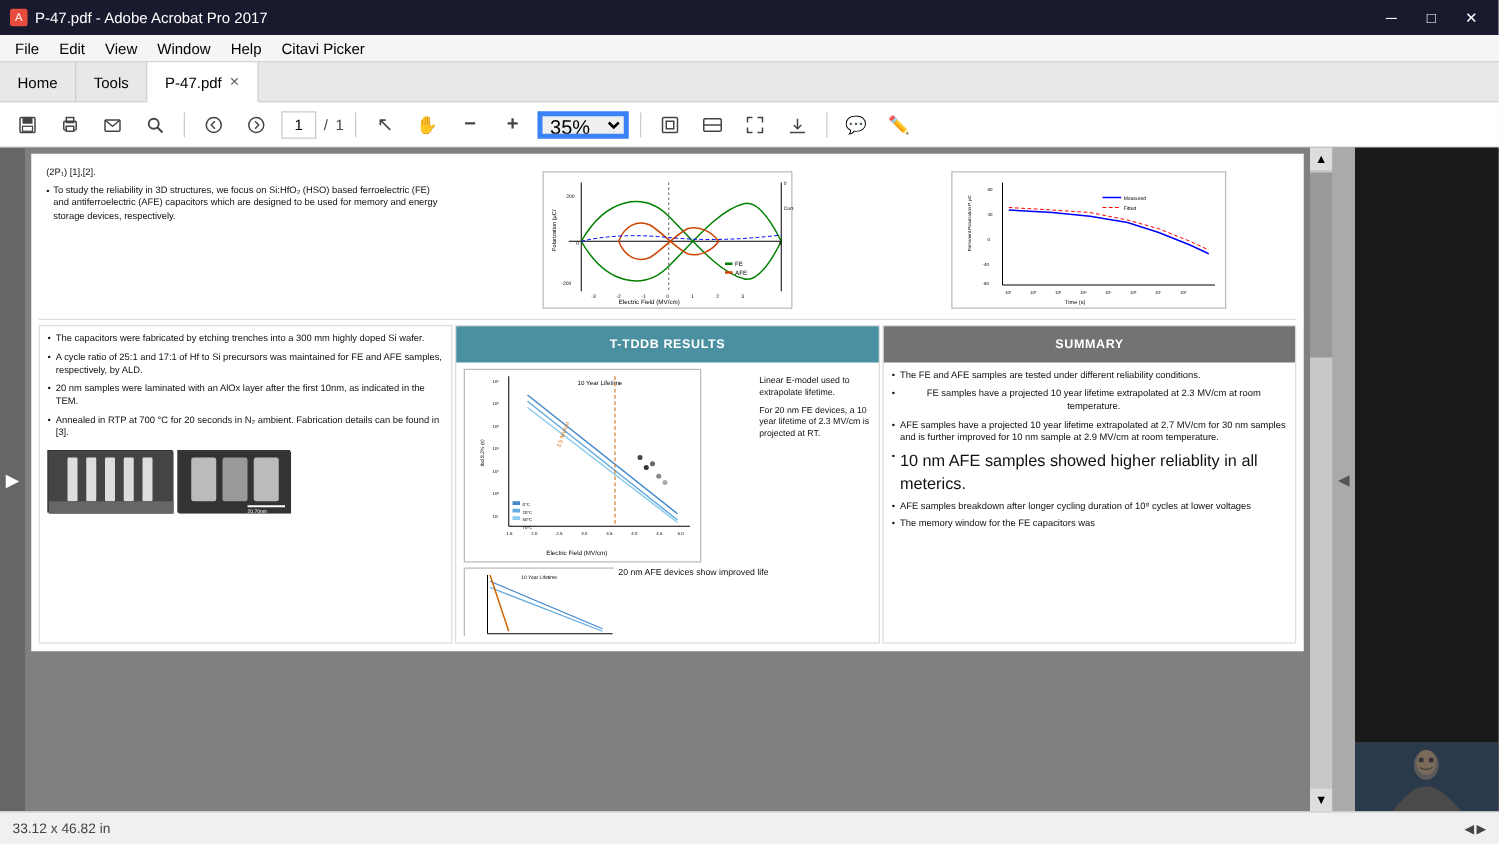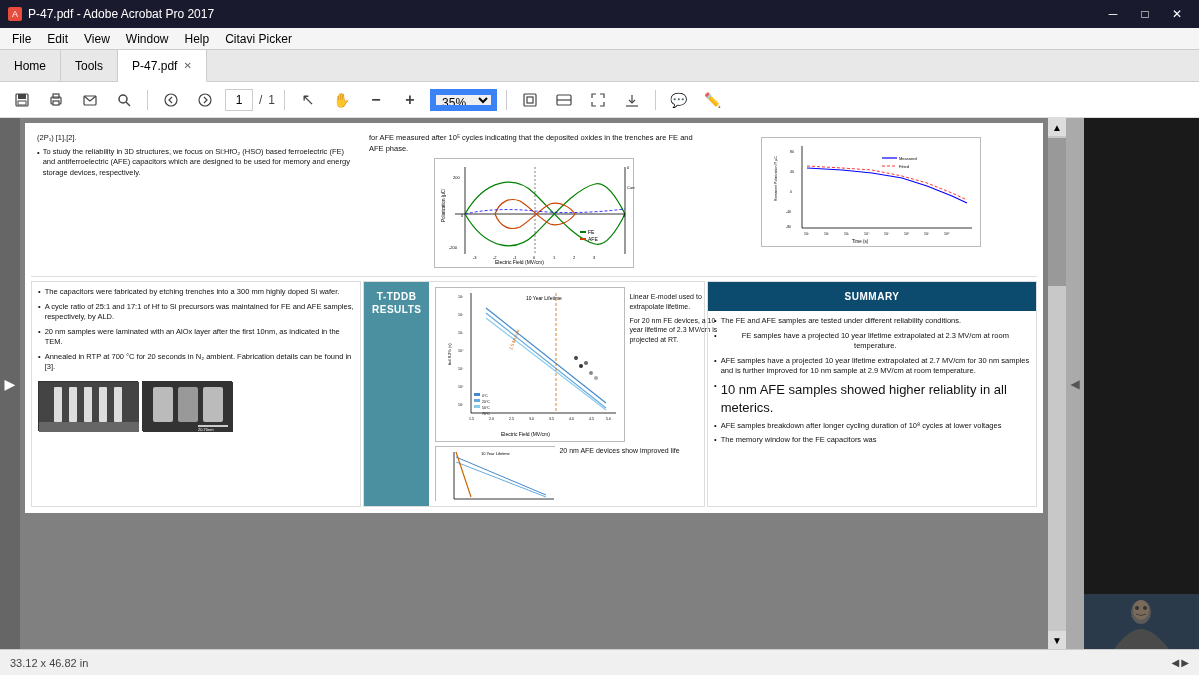--- a/index.html
+++ b/index.html
@@ -62,21 +62,21 @@
       font-size: 14px; color: #444;
       border-radius: 3px;
     }
     .toolbar-divider { width: 1px; height: 20px; background: #ccc; margin: 0 3px; }
     .page-input {
       width: 28px; height: 22px; text-align: center;
       border: 1px solid #ccc; font-size: 12px;
     }
     .page-sep { font-size: 12px; color: #444; }
     .zoom-select {
-      height: 22px; font-size: 12px; border: 6px solid #3b82f6;
+      height: 22px; font-size: 16px; border: 4px solid #3b82f6;
       padding: 0 2px;
     }
 
     
     .main-area {
       display: flex;
       height: calc(675px - 28px - 22px - 32px - 36px - 26px);
       background: #808080;
       overflow: hidden;
     }
@@ -152,21 +152,21 @@
     .section-header {
       background: #3d9baf;
       color: white;
       font-weight: bold;
       text-align: center;
       padding: 8px;
       font-size: 10px;
       letter-spacing: 0.5px;
     }
 
-    .section-header.summary { background: #0c4a6e; }
+    .section-header.summary { background: #737373; }
     .section-header.tTddb { background: #4a90a0; }
 
     .bullet-point { display: flex; margin-bottom: 4px; }
     .bullet { margin-right: 4px; flex-shrink: 0; }
   </style>
 </head>
 <body>
 
 <div class="title-bar">
   <div class="title-bar-left">
@@ -307,21 +307,20 @@
 
           <div style="width:33%; padding:4px 6px; font-size:7.5px; line-height:1.4;">
             <p style="margin-bottom:3px;">(2P₁) [1],[2].</p>
             <div style="display:flex; align-items:flex-start; margin-bottom:2px;">
               <span style="margin-right:3px; margin-top:1px;">•</span>
               <span>To study the reliability in 3D structures, we focus on Si:HfO₂ (HSO) based ferroelectric (FE) and antiferroelectric (AFE) capacitors which are designed to be used for memory and energy storage devices, respectively.</span>
             </div>
           </div>
 
           <div style="width:34%; padding:4px 6px; font-size:7.5px; line-height:1.4;">
-            <p style="margin-bottom:3px;">for AFE measured after 10⁵ cycles indicating that the deposited oxides in the trenches are FE and AFE phase.</p>
 
             <div style="display:flex; justify-content:center; margin-top:4px;">
               <div style="width:200px; height:110px; position:relative; background:white; border:0.5px solid #bbb;">
                 <svg width="200" height="110" viewBox="0 0 200 110">
 
                   <line x1="30" y1="8" x2="30" y2="95" stroke="black" stroke-width="0.8"></line>
                   <line x1="100" y1="8" x2="100" y2="95" stroke="black" stroke-width="0.5" stroke-dasharray="2,2"></line>
                   <line x1="20" y1="55" x2="190" y2="55" stroke="black" stroke-width="0.8"></line>
 
                   <path d="M30,55 C50,20 80,15 100,35 C120,55 140,80 160,85 C170,88 180,75 190,55" fill="none" stroke="green" stroke-width="1.2"></path>
@@ -447,21 +446,21 @@
                     <rect x="60" y="5" width="20" height="35" fill="#bbb" rx="2"></rect>
 
                     <line x1="55" y1="44" x2="85" y2="44" stroke="white" stroke-width="1.5"></line>
                     <text x="55" y="49" font-size="4" fill="white">20.70nm</text>
                   </svg>
                 </div>
               </div>
             </div>
           </div>
 
-          <div style="width:34%; display:flex; flex-direction:row; border:0.5px solid #ddd;">
+          <div style="width:34%; display:flex; flex-direction:column; border:0.5px solid #ddd;">
             <div class="section-header tTddb">T-TDDB RESULTS</div>
             <div style="padding:5px 6px; flex:1;">
 
               <div style="display:flex; gap:4px;">
                 <div style="flex:1;">
                   <div style="width:190px; height:155px; background:white; border:0.5px solid #bbb;">
                     <svg width="190" height="155" viewBox="0 0 190 155">
 
                       <rect x="35" y="5" width="145" height="120" fill="white"></rect>
 

